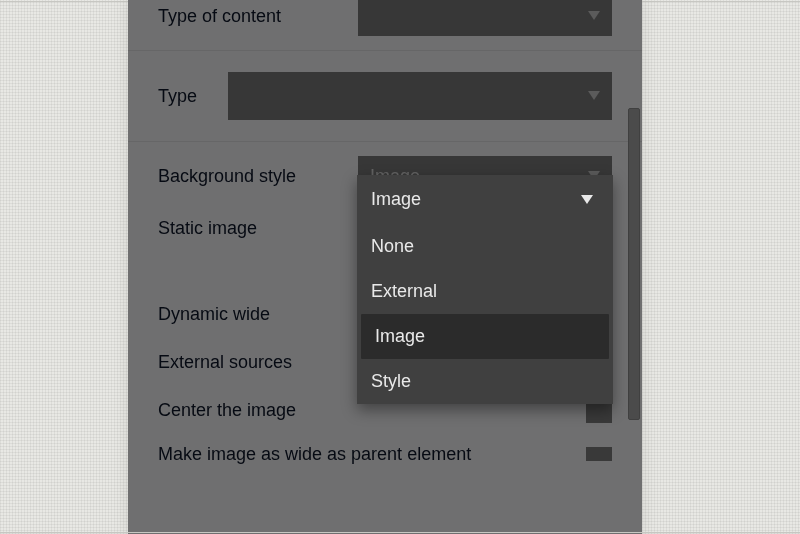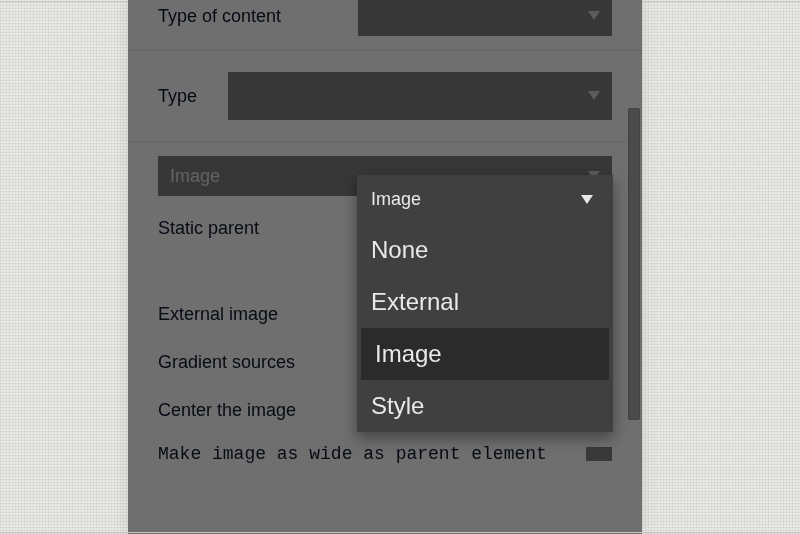--- a/index.html
+++ b/index.html
@@ -92,21 +92,21 @@
     color:#e9e9e9;
     box-shadow:0 6px 14px rgba(0,0,0,.4);
   }
   .popup .head{
     display:flex; align-items:center;
     padding:14px 14px;
   }
   .popup .head span{ flex:1; font-size:18px;}
   .popup .opt{
     padding:12px 14px;
-    font-size:24px;
+    font-size:18px;
     cursor:pointer;
   }
   .popup .opt.sel{
     background:#2b2b2b;
     margin-left:4px; margin-right:4px;
     border-radius:1px;
   }
   .popup svg.caret{ margin-right:6px; }
   .popup svg.caret polygon{ fill:#e9e9e9; }
 </style>
@@ -133,46 +133,47 @@
       <div class="dval"></div>
       <svg class="caret" viewBox="0 0 12 10">
           <polygon points="0,0 12,0 6,9"></polygon>
         </svg>
     </div>
   </div>
 
   <hr class="sep">
 
   <div class="row">
+    <div class="label">Background style</div>
     <div class="dropdown">
       <div class="dval">Image</div>
       <svg class="caret" viewBox="0 0 12 10">
           <polygon points="0,0 12,0 6,9"></polygon>
         </svg>
     </div>
   </div>
 
   <div class="row" style="min-height:90px; align-items:flex-start; padding-top:18px;">
-    <div class="label">Static parent</div>
+    <div class="label">Static image</div>
   </div>
 
   <div class="row">
-    <div class="label">External image</div>
+    <div class="label">Dynamic wide</div>
   </div>
 
   <div class="row">
-    <div class="label">Gradient sources</div>
+    <div class="label">External sources</div>
   </div>
 
   <div class="row">
     <div class="label wide">Center the image</div>
     <div class="checkbox"></div>
   </div>
 
-  <div class="row" style="min-height:40px;font-family:Liberation Mono, monospace;">
+  <div class="row" style="min-height:40px;">
     <div class="label wide">Make image as wide as parent element</div>
     <div class="checkbox" style="height:14px;"></div>
   </div>
 
   <div class="scroll-thumb"></div>
 
   <div class="dim"></div>
 </div>
 
 <div class="popup">

